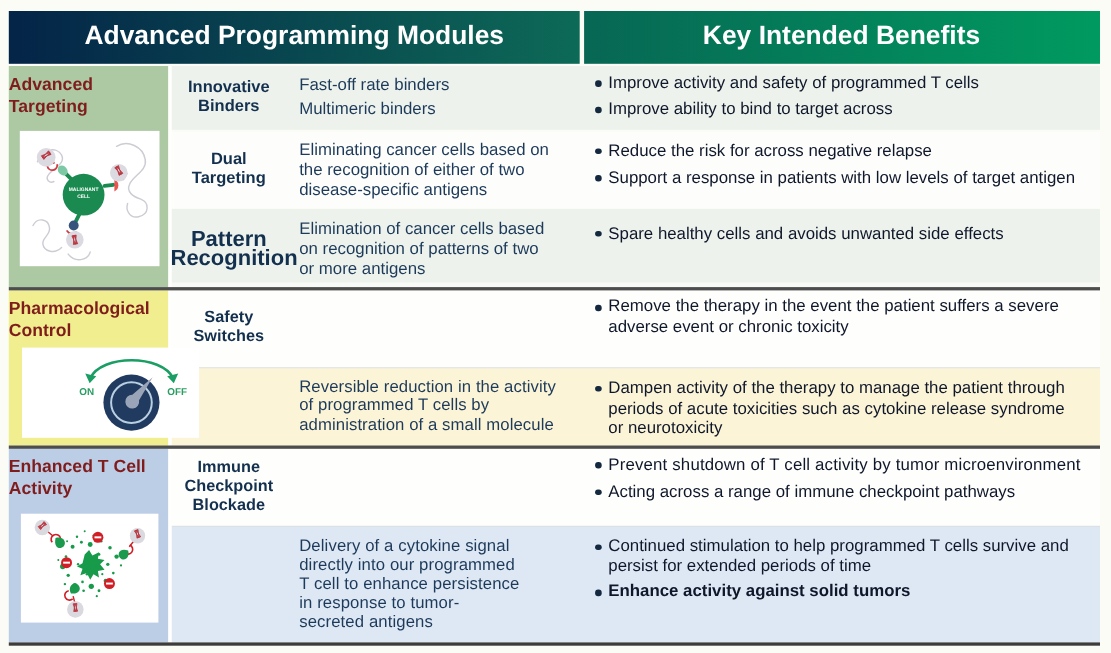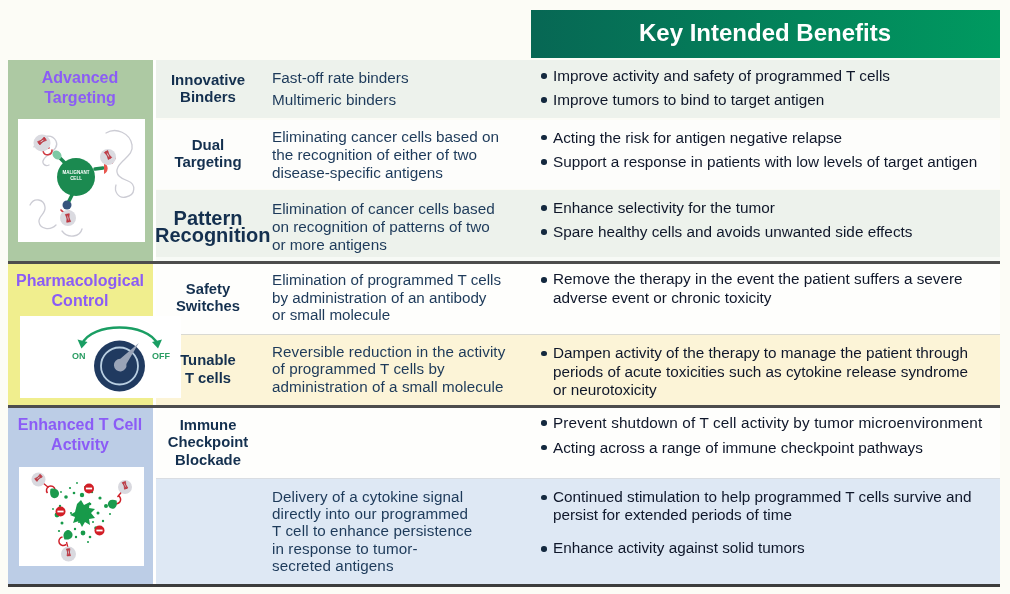--- a/index.html
+++ b/index.html
@@ -1,32 +1,33 @@
 <!DOCTYPE html>
 <html><head>
 <meta charset="utf-8">
 <style>
   html,body{margin:0;padding:0;}
   body{width:1010px;height:594px;background:#fcfcf6;font-family:"Liberation Sans",sans-serif;overflow:hidden;}
   #wrap{position:relative;width:1010px;height:594px;}
   .abs{position:absolute;}
   .hdr{color:#fff;font-weight:bold;font-size:24px;text-align:center;line-height:45px;}
-  .cat{font-weight:bold;color:#8b5cf6;text-align:center;width:144px;left:8px;}
+  .cat{font-weight:bold;color:#7f1d1d;text-align:left;width:144px;left:8px;}
   .mod{font-weight:bold;color:#14304f;text-align:center;width:106px;left:155px;}
   .desc{color:#1d3a5a;left:272px;}
   .ben{color:#0f172a;left:553px;}
   .ben .b{position:relative;}
   .ben .b:before{content:'';position:absolute;left:-12px;top:7px;width:5.5px;height:5.5px;border-radius:50%;background:#14293f;}
   .f15{font-size:15.3px;line-height:18px;}
   .whitebox{background:#fff;}
 </style>
 </head>
 <body>
 <div id="wrap">
 
+  <div class="abs hdr" style="left:8px;top:10px;width:519px;height:48px;background:linear-gradient(90deg,#042448,#0d6a57);">Advanced Programming Modules</div>
   <div class="abs hdr" style="left:530.5px;top:10px;width:469px;height:48px;background:linear-gradient(90deg,#076754,#009a60);">Key Intended Benefits</div>
 
   <div class="abs" style="left:155.5px;top:60px;width:844px;height:58px;background:#edf2ec;"></div>
   <div class="abs" style="left:155.5px;top:119.5px;width:844px;height:69px;background:#fdfdfb;"></div>
   <div class="abs" style="left:155.5px;top:189.5px;width:844px;height:67px;background:#edf2ec;"></div>
   <div class="abs" style="left:155.5px;top:256.5px;width:844px;height:4.9px;background:#f7faf6;"></div>
   <div class="abs" style="left:155.5px;top:264px;width:844px;height:69.5px;background:#fefefc;"></div>
   <div class="abs" style="left:155.5px;top:333.8px;width:844px;height:1.2px;background:#d9d9d2;"></div>
   <div class="abs" style="left:155.5px;top:335px;width:844px;height:69.5px;background:#fcf4d7;"></div>
   <div class="abs" style="left:155.5px;top:408px;width:844px;height:69.5px;background:#fefefc;"></div>
@@ -161,50 +162,47 @@
           <rect x="38.4" y="43.6" width="6.2" height="1.8" fill="#fff"></rect>
       <circle cx="80.5" cy="63.5" r="5" fill="#d21e26"></circle>
           <rect x="77.4" y="62.6" width="6.2" height="1.8" fill="#fff"></rect>
     </g>
   </svg></div>
 
   <div class="abs mod" style="top:70.6px;font-size:15px;line-height:17.2px;">Innovative<br>Binders</div>
   <div class="abs mod" style="top:136px;font-size:15px;line-height:17.2px;">Dual<br>Targeting</div>
   <div class="abs mod" style="top:209.8px;font-size:20px;line-height:17.2px;text-align:center;">Pattern<br>Recognition</div>
   <div class="abs mod" style="top:280.7px;font-size:14.8px;line-height:17.3px;">Safety<br>Switches</div>
-  <div class="abs mod" style="top:352.4px;font-size:14.8px;line-height:17.3px;">Tunable<br>T cells</div>
   <div class="abs mod" style="top:417px;font-size:14.8px;line-height:17.3px;">Immune<br>Checkpoint<br>Blockade</div>
 
   <div class="abs desc f15" style="top:68.6px;">Fast-off rate binders</div>
   <div class="abs desc f15" style="top:90.6px;">Multimeric binders</div>
   <div class="abs desc f15" style="top:127.6px;">Eliminating cancer cells based on<br>the recognition of either of two<br>disease-specific antigens</div>
   <div class="abs desc f15" style="top:200.2px;">Elimination of cancer cells based<br>on recognition of patterns of two<br>or more antigens</div>
-  <div class="abs desc" style="top:271.1px;font-size:15.2px;line-height:17.5px;">Elimination of programmed T cells<br>by administration of an antibody<br>or small molecule</div>
   <div class="abs desc" style="top:342.8px;font-size:15.2px;line-height:17.5px;letter-spacing:0.08px;">Reversible reduction in the activity<br>of programmed T cells by<br>administration of a small molecule</div>
   <div class="abs desc" style="top:487.7px;font-size:15.2px;line-height:17.3px;letter-spacing:0.1px;">Delivery of a cytokine signal<br>directly into our programmed<br>T cell to enhance persistence<br>in response to tumor-<br>secreted antigens</div>
 
   <div class="abs ben" style="top:66.2px;font-size:15.3px;line-height:19.5px;width:447px;">
     <div class="b">Improve activity and safety of programmed T cells</div>
-    <div class="b" style="margin-top:4.8px;">Improve tumors to bind to target antigen</div>
+    <div class="b" style="margin-top:4.8px;">Improve ability to bind to target across</div>
   </div>
   <div class="abs ben" style="top:127.8px;font-size:15.3px;line-height:19.5px;width:447px;">
-    <div class="b">Acting the risk for antigen negative relapse</div>
+    <div class="b">Reduce the risk for across negative relapse</div>
     <div class="b" style="margin-top:4.8px;">Support a response in patients with low levels of target antigen</div>
   </div>
   <div class="abs ben" style="top:198.2px;font-size:15.3px;line-height:19.5px;width:447px;">
-    <div class="b">Enhance selectivity for the tumor</div>
     <div class="b" style="margin-top:4.8px;">Spare healthy cells and avoids unwanted side effects</div>
   </div>
   <div class="abs ben" style="top:270px;font-size:15.3px;line-height:18.8px;width:447px;">
     <div class="b">Remove the therapy in the event the patient suffers a severe<br>adverse event or chronic toxicity</div>
   </div>
   <div class="abs ben" style="top:343.8px;font-size:15.3px;line-height:18.8px;width:447px;">
     <div class="b">Dampen activity of the therapy to manage the patient through<br>periods of acute toxicities such as cytokine release syndrome<br>or neurotoxicity</div>
   </div>
   <div class="abs ben" style="top:413.4px;font-size:15.3px;line-height:19.5px;width:447px;">
     <div class="b" style="letter-spacing:0.15px;">Prevent shutdown of T cell activity by tumor microenvironment</div>
     <div class="b" style="margin-top:4.8px;">Acting across a range of immune checkpoint pathways</div>
   </div>
   <div class="abs ben" style="top:487.6px;font-size:15.3px;line-height:18.8px;width:447px;">
     <div class="b">Continued stimulation to help programmed T cells survive and<br>persist for extended periods of time</div>
-    <div class="b" style="margin-top:14px;">Enhance activity against solid tumors</div>
+    <div class="b" style="margin-top:4px;font-weight:bold;">Enhance activity against solid tumors</div>
   </div>
 </div>
 
 </body></html>

